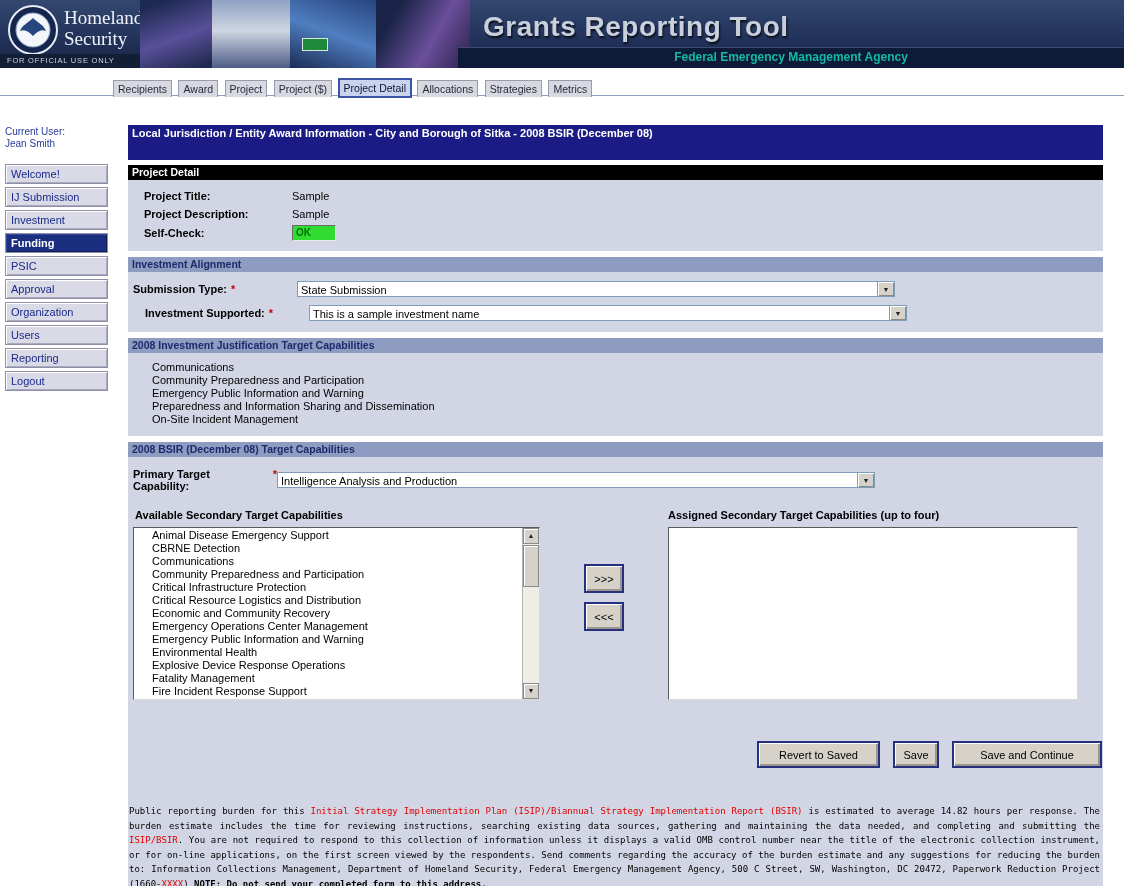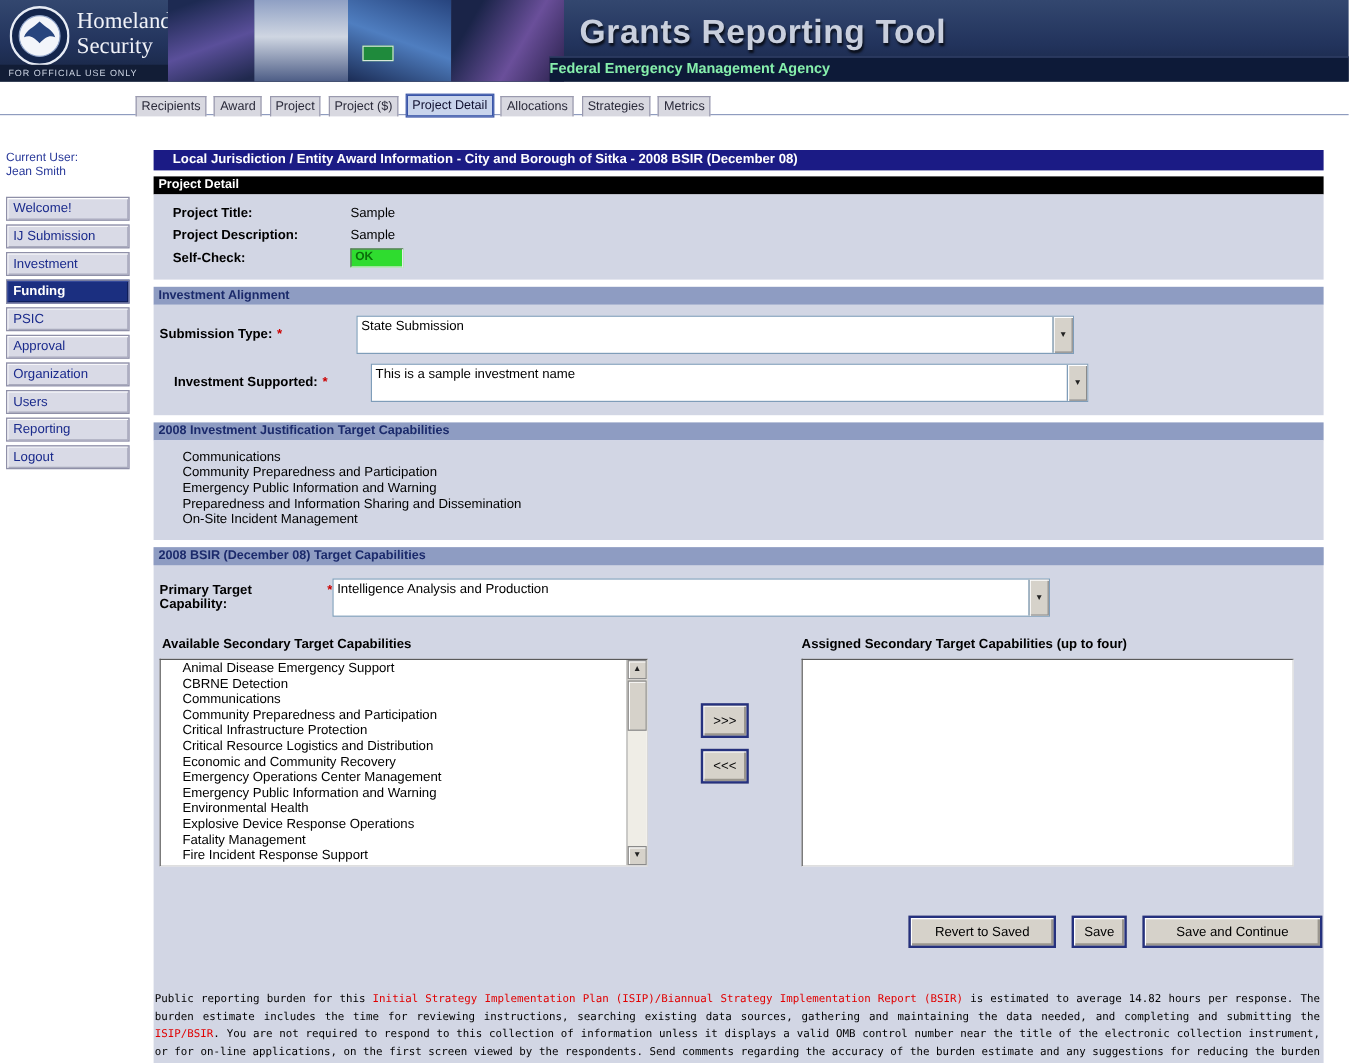--- a/index.html
+++ b/index.html
@@ -20,64 +20,64 @@
   #collage .t1 { left:0; width:72px; background:linear-gradient(160deg,#1d2a52 10%,#5a4f9a 55%,#20294e 95%); }
   #collage .t2 { left:72px; width:78px; background:linear-gradient(180deg,#8fa0c4 0%,#cfd6e2 45%,#4d5d86 100%); }
   #collage .t3 { left:150px; width:86px; background:linear-gradient(200deg,#27447e 0%,#4f7ec0 50%,#1b2c55 100%); }
   #collage .t4 { left:236px; width:94px; background:linear-gradient(120deg,#1a2448 20%,#6a4f9a 60%,#28204a 100%); }
   #collage .sign { position:absolute; left:162px; top:38px; width:26px; height:13px; background:#1f8a3c;
                    border:1px solid #d7e8d9; }
   #app-title { position:absolute; left:483px; top:11px; font-size:28px; font-weight:bold;
                color:#c9cfdd; letter-spacing:.5px; text-shadow:1px 2px 2px rgba(0,0,0,.75); }
   #subtitle-bar { position:absolute; left:458px; right:0; bottom:0; height:21px;
                   background:#0d1a38; border-top:1px solid #3a4a72; }
-  #subtitle-bar span { display:block; line-height:19px; color:#86efac;
-                       font-size:12px; font-weight:bold; }
+  #subtitle-bar span { display:block; line-height:19px; color:#14b8a6;
+                       font-size:12px; font-weight:bold;text-align:center; }
 
   
   #tabbar { position:absolute; top:79px; left:0; width:1124px; height:17px;
             border-bottom:1px solid #8f9cbf; padding-left:113px; }
   .tab { display:inline-block; margin-right:2px; padding:2px 4px; background:#d8d8e0;
          border:1px solid #9a9aae; border-bottom:none; font-size:10.5px; color:#2a2a3a;
          vertical-align:bottom; cursor:pointer; }
   .tab.active { background:#c8d4ec; border:1px solid #3a55a8; box-shadow:0 0 0 1px #3a55a8; color:#101030; }
 
   
   #sidebar { position:absolute; left:5px; top:126px; width:103px; }
   #current-user { font-size:10px; color:#2a3a9a; line-height:12px; margin-bottom:14px; }
   .side-btn { height:20px; margin-bottom:3px; background:#d9dae6; border:1px solid #8f90a8;
               box-shadow:inset 1px 1px 0 #ffffff, inset -1px -1px 0 #a9aabd;
               font-size:11px; color:#1a2a8c; line-height:18px; padding-left:5px; cursor:pointer; }
   .side-btn.active { background:#1b2f80; color:#fff; font-weight:bold;
               box-shadow:inset 1px 1px 0 #34489a, inset -1px -1px 0 #0d1a50; }
 
   
   #main { position:absolute; left:128px; top:125px; width:975px; }
-  #title-bar { height:17px; background:#1b1b85; color:#fff; font-size:11px; font-weight:bold;
-               line-height:17px; padding-left:16px; margin-bottom:5px; }
+  #title-bar { height:35px; background:#1b1b85; color:#fff; font-size:11px; font-weight:bold;
+               line-height:17px; padding-left:4px; margin-bottom:5px; }
   .black-bar { height:15px; background:#000; color:#fff; font-size:10.5px; font-weight:bold;
                line-height:15px; padding-left:4px; }
   .section-head { height:15px; background:#8e9cc2; color:#1b2a6b; font-size:10.5px; font-weight:bold;
                   line-height:15px; padding-left:4px; }
   .panel { background:#d2d6e4; }
   .block { margin-bottom:6px; }
 
   .field-row { display:flex; align-items:center; padding:2px 0 2px 5px; font-size:11px; min-height:18px; }
   .field-label { font-weight:bold; color:#000; }
   .w148 { width:148px; flex-shrink:0; }
   .lbl { display:flex; flex-shrink:0; }
   .lbl-w164 { width:164px;align-items:center; }
   .lbl-w144 { width:144px; }
   .req { color:#cc0000; font-weight:bold; margin-left:4px; }
 
   #self-check { display:inline-block; width:44px; height:16px; background:#2fdc2f;
                 border:1px solid; border-color:#6a6a6a #e8e8e8 #e8e8e8 #6a6a6a;
                 color:#0b6e0b; font-size:10px; font-weight:bold; line-height:14px; padding-left:3px; }
 
-  .dropdown { display:flex; width:598px; height:32px; background:#fff; border:1px solid #7f9db9; cursor:pointer; }
+  .dropdown { display:flex; width:598px; height:16px; background:#fff; border:1px solid #7f9db9; cursor:pointer; }
   .dropdown .txt { flex:1; font-size:11px; line-height:16px; padding-left:3px; color:#000;
                    overflow:hidden; white-space:nowrap; }
   .dropdown .arrow { width:17px; background:#d6d2ca; border-left:1px solid #7f9db9;
                      box-shadow:inset 1px 1px 0 #fff, inset -1px -1px 0 #8a8a8a;
                      font-size:7px; color:#222; display:flex; align-items:center; justify-content:center; }
 
   .cap-list { padding:8px 0 10px 24px; font-size:11px; line-height:13px; color:#000; }
 
   #bsir-block { padding-bottom:18px; margin-bottom:0; }
   #dual-headers { display:flex; font-size:11px; font-weight:bold; color:#000; padding:15px 0 4px 7px; }

